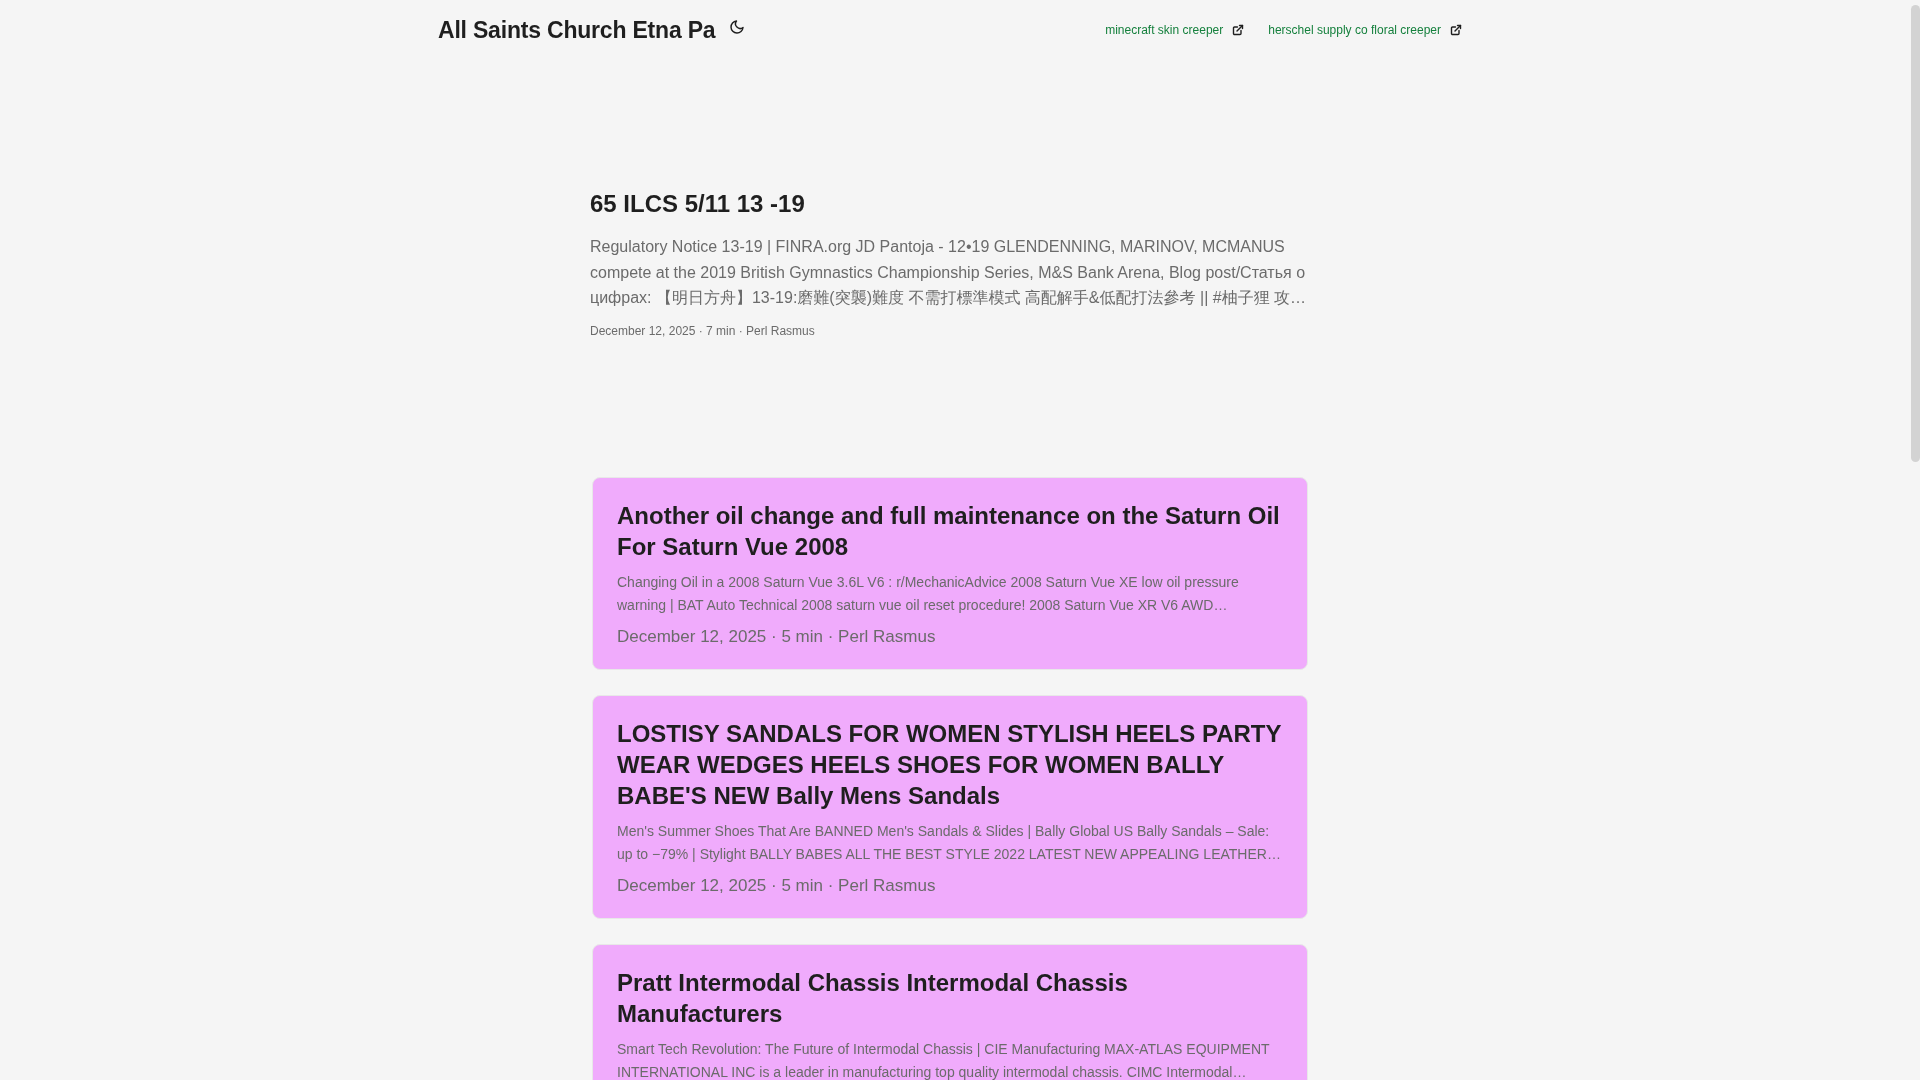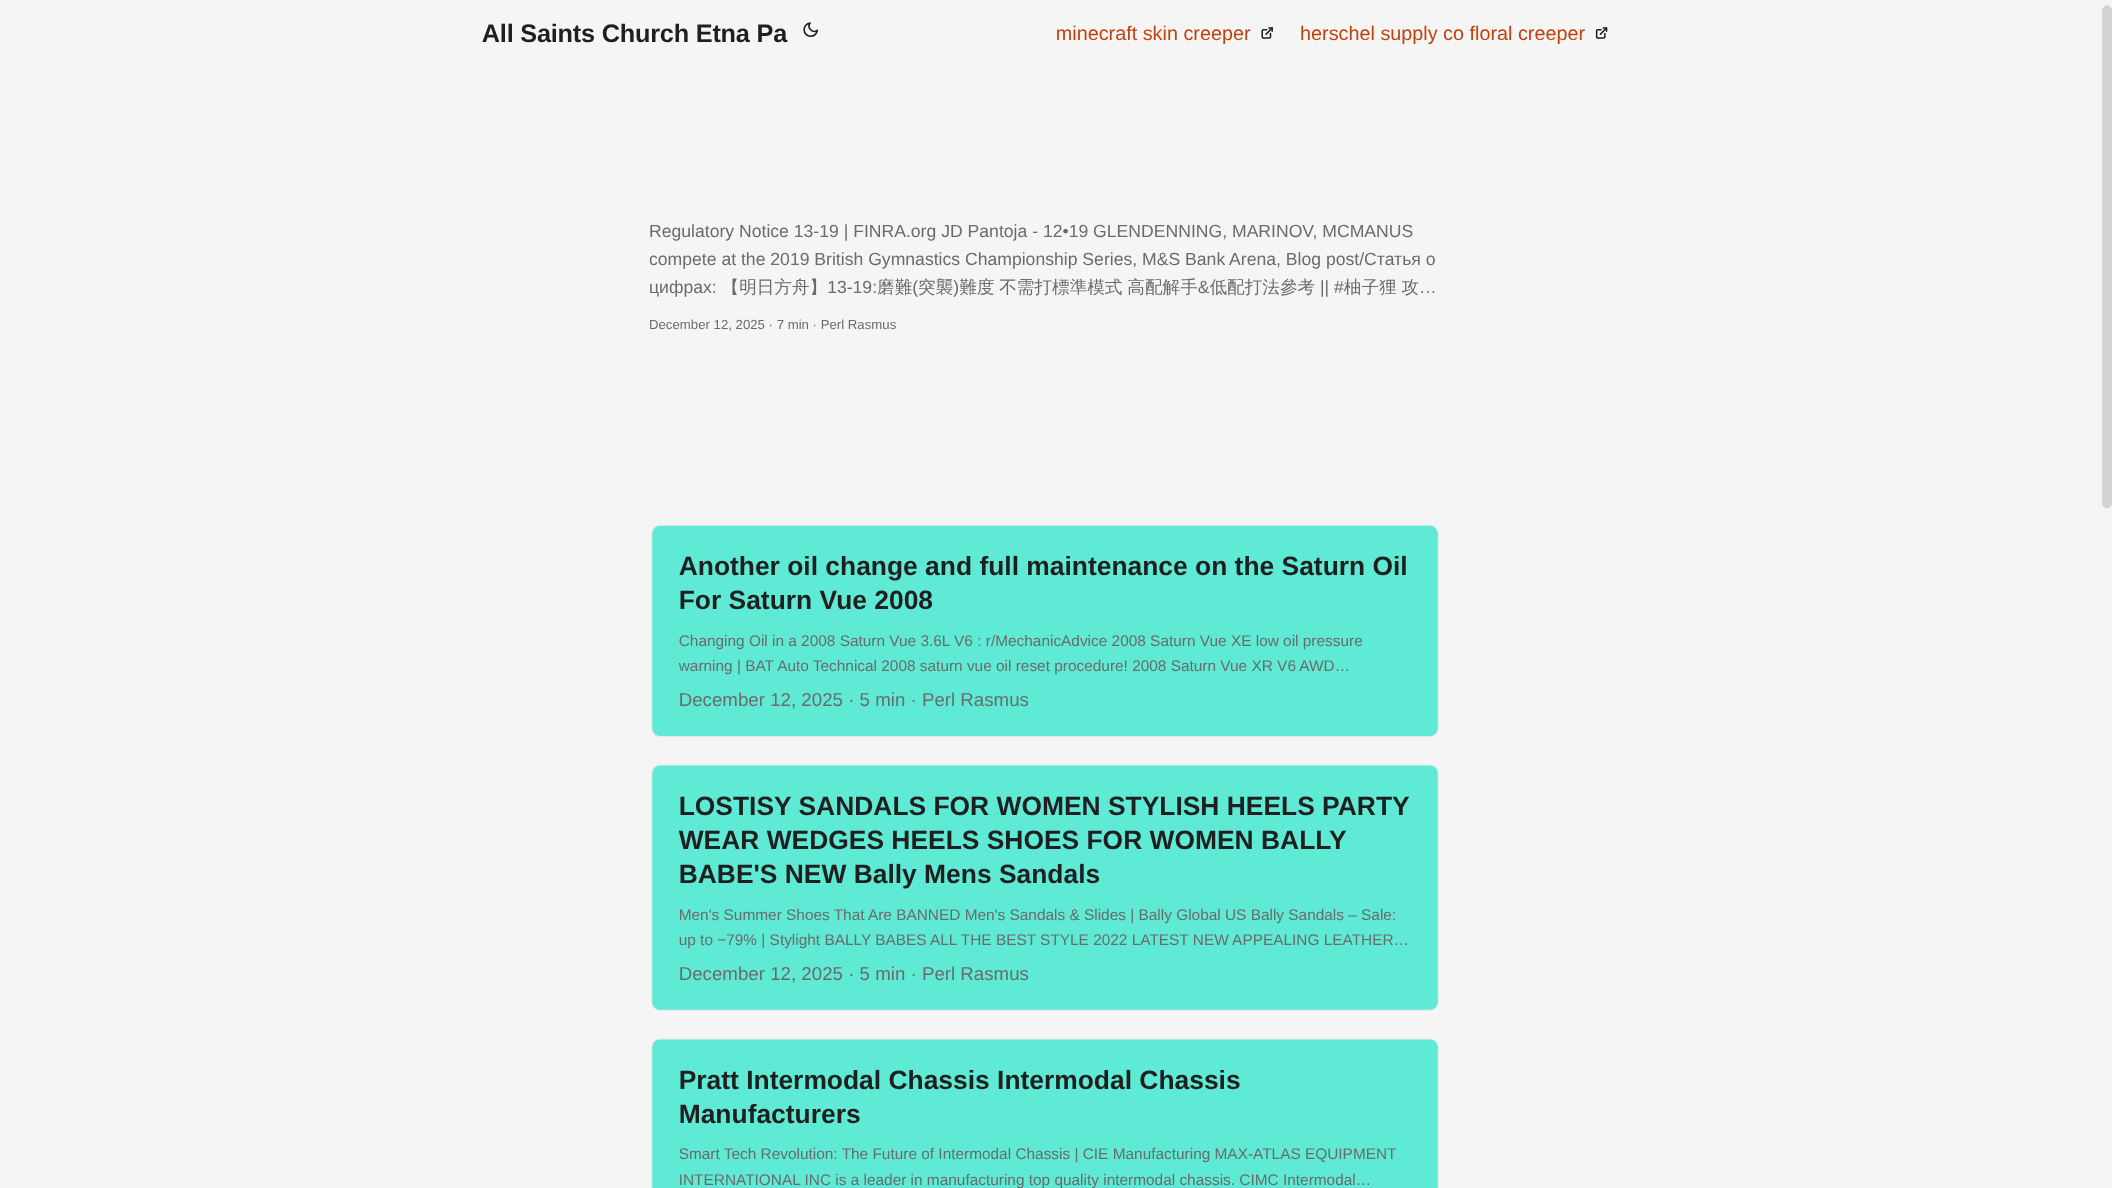--- a/index.html
+++ b/index.html
@@ -36,22 +36,22 @@
     height: 20px;
     display: flex;
     align-items: center;
     justify-content: center;
     cursor: pointer;
   }
   .nav { display: flex; align-items: center; }
   .nav-link {
     display: flex;
     align-items: center;
-    font-size: 18px;
-    color: #c2410c;
+    font-size: 12px;
+    color: #15803d;
     text-decoration: none;
     margin-left: 24px;
   }
   .nav-link .ext { margin-left: 9px; display: flex; align-items: center; }
 
   .main {
     position: absolute;
     left: 590px;
     top: 0;
     width: 720px;
@@ -82,21 +82,21 @@
   .first-meta {
     margin-top: 13px;
     font-size: 12px;
     color: #6b6b6b;
   }
 
   .card {
     position: absolute;
     left: 2px;
     width: 716px;
-    background: #5eead4;
+    background: #f0abfc;
     border: 1px solid #e8e8e8;
     border-radius: 8px;
     box-sizing: border-box;
     padding: 22px 24px 24px 24px;
     cursor: pointer;
   }
   .card-title {
     font-size: 24px;
     font-weight: bold;
     line-height: 31px;
@@ -169,20 +169,21 @@
           <path d="M15 3h6v6"></path>
           <path d="M10 14L21 3"></path>
         </svg>
       </span>
     </a>
   </nav>
 </header>
 
 <main class="main">
   <article class="first-entry">
+    <h1 class="first-title">65 ILCS 5/11 13 -19</h1>
     <div class="first-summary">Regulatory Notice 13-19 | FINRA.org JD Pantoja - 12•19 GLENDENNING, MARINOV, MCMANUS compete at the 2019 British Gymnastics Championship Series, M&amp;S Bank Arena, Blog post/Статья о цифрах: 【明日方舟】13-19:磨難(突襲)難度 不需打標準模式 高配解手&amp;低配打法參考 || #柚子狸 攻略 ...</div>
     <div class="first-meta">December 12, 2025 · 7 min · Perl Rasmus</div>
   </article>
 
   <article class="card" style="top:477px;height:193px;">
     <h2 class="card-title">Another oil change and full maintenance on the Saturn Oil For Saturn Vue 2008</h2>
     <div class="card-summary">Changing Oil in a 2008 Saturn Vue 3.6L V6 : r/MechanicAdvice 2008 Saturn Vue XE low oil pressure warning | BAT Auto Technical 2008 saturn vue oil reset procedure! 2008 Saturn Vue XR V6 AWD Transmission Oil Change ...</div>
     <div class="card-meta">December 12, 2025 · 5 min · Perl Rasmus</div>
   </article>
 

